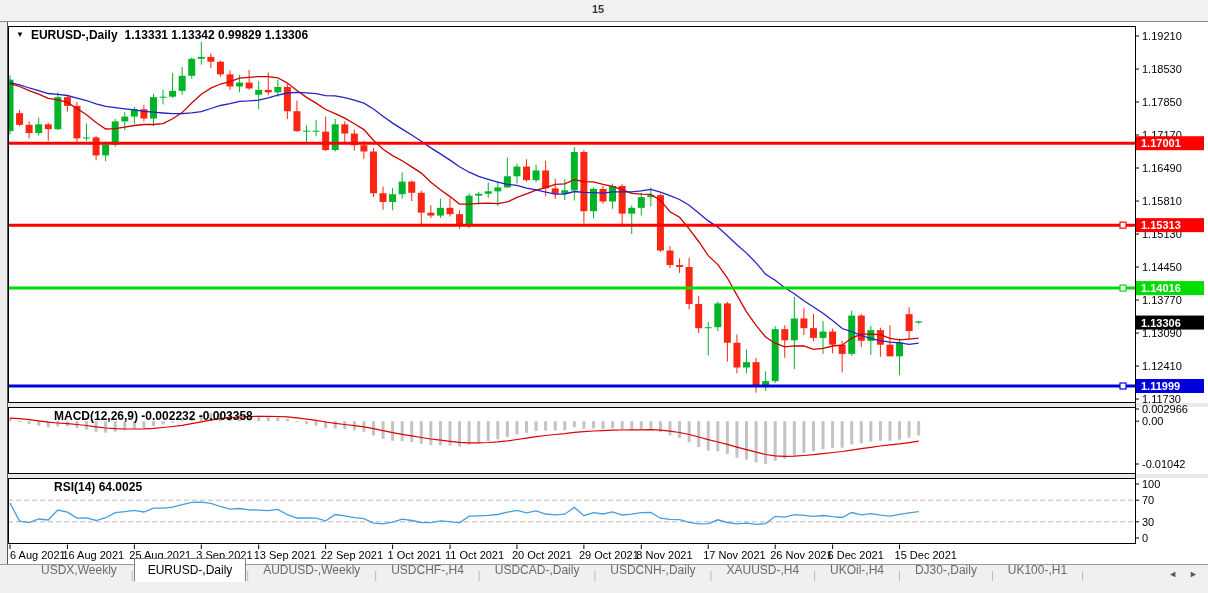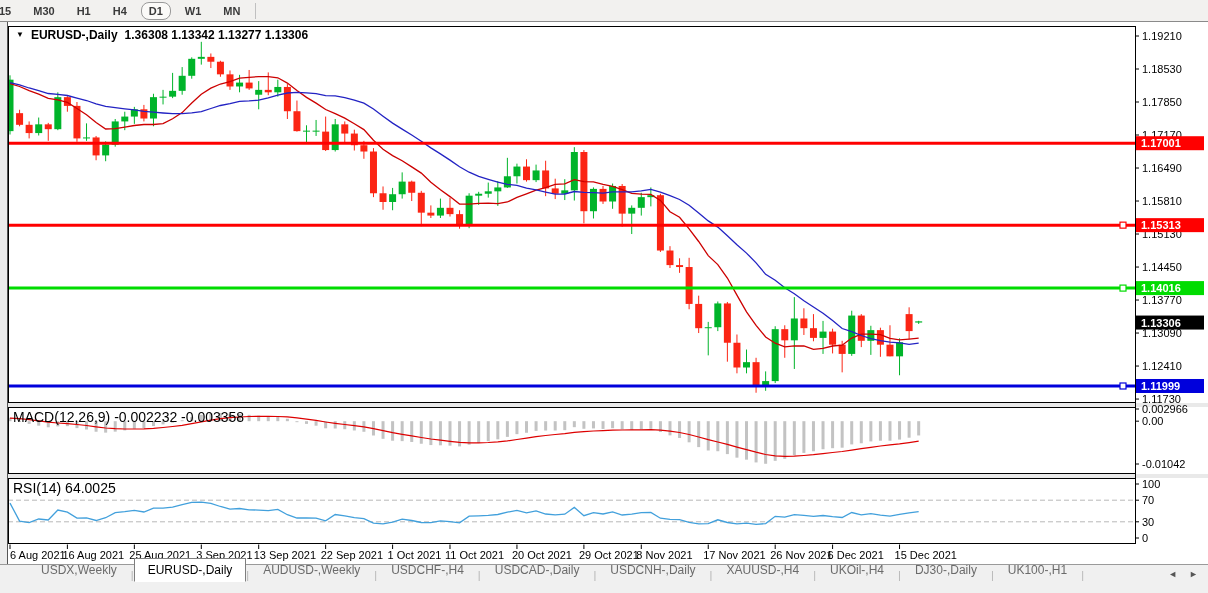--- a/index.html
+++ b/index.html
@@ -2,35 +2,35 @@
 <html><head>
 <meta charset="utf-8">
 <style>
   html,body{margin:0;padding:0;background:#f0f0f0;}
   *{box-sizing:border-box;}
   body{font-family:"Liberation Sans",sans-serif;}
   #app{position:relative;width:1208px;height:593px;background:#f0f0f0;overflow:hidden;}
 
   
   #toolbar{position:absolute;left:0;top:0;width:1208px;height:22px;background:#f2f1ef;
-           border-bottom:1px solid #8a8a8a;display:flex;align-items:center;overflow:hidden;}
+           border-bottom:1px solid #8a8a8a;display:flex;align-items:center;overflow:hidden;flex-direction:column;}
   .tf{font-size:11px;font-weight:700;color:#3a3a3a;padding:2px 7px;margin:0 3px;border:1px solid transparent;}
   .tf.first{margin-left:-9px;}
   .tf.active{background:#fbfaf8;border:1px solid #9a9a9a;border-radius:8px;}
   .tbsep{width:1px;height:16px;background:#c0c0c0;margin:0 4px;}
 
   
   #left-border{position:absolute;left:0;top:22px;width:8px;height:542px;background:#ececec;
                border-right:1px solid #555;}
   #chartsvg{position:absolute;left:8px;top:22px;background:#ffffff;}
 
   #chart-title{position:absolute;left:16px;top:27px;height:16px;font-size:12px;font-weight:700;
                color:#000;display:flex;align-items:center;gap:7px;z-index:5;}
   #chart-title .tri{font-size:8px;transform:translateY(-1px);}
-  .paneltitle{position:absolute;font-size:14px;font-weight:400;color:#000;z-index:5;}
+  .paneltitle{position:absolute;font-size:12px;font-weight:700;color:#000;z-index:5;margin-left:41px;}
   #macd-label{left:13px;top:409px;}
   #rsi-label{left:13px;top:480px;}
 
   
   #tabbar{position:absolute;left:0;top:564px;width:1208px;height:18px;background:#f0f0f0;
           border-top:1px solid #9a9a9a;display:flex;align-items:flex-end;padding-left:27px;text-align:center;}
   .tab{font-size:12px;color:#6b6b6b;padding:3px 13px 4px 13px;margin-bottom:0;white-space:nowrap;
        border:1px solid transparent;}
   .tab.active{background:#ffffff;color:#000;border:1px solid #7e7e7e;border-bottom:1px solid #fff;
               padding-top:4px;}
@@ -461,21 +461,21 @@
       <text x="762.1999999999999" y="537" font-size="11px" fill="#000">26 Nov 2021</text>
       <line x1="824.5899999999999" y1="522.5" x2="824.5899999999999" y2="527" stroke="#000"></line>
       <text x="819.5899999999999" y="537" font-size="11px" fill="#000">6 Dec 2021</text>
       <line x1="891.545" y1="522.5" x2="891.545" y2="527" stroke="#000"></line>
       <text x="886.545" y="537" font-size="11px" fill="#000">15 Dec 2021</text>
     </svg>
 
   <div id="chart-title">
     <span class="tri">▼</span>
     <span>EURUSD-,Daily</span>
-    <span>1.36308 1.13342 1.13277 1.13306</span>
+    <span>1.13331 1.13342 0.99829 1.13306</span>
   </div>
 
   <div id="macd-label" class="paneltitle">MACD(12,26,9) -0.002232 -0.003358</div>
   <div id="rsi-label" class="paneltitle">RSI(14) 64.0025</div>
 
   <div id="tabbar">
       <span class="tab">USDX,Weekly</span>
       <span class="tabsep">|</span>
       <span class="tab active">EURUSD-,Daily</span>
       <span class="tabsep">|</span>

